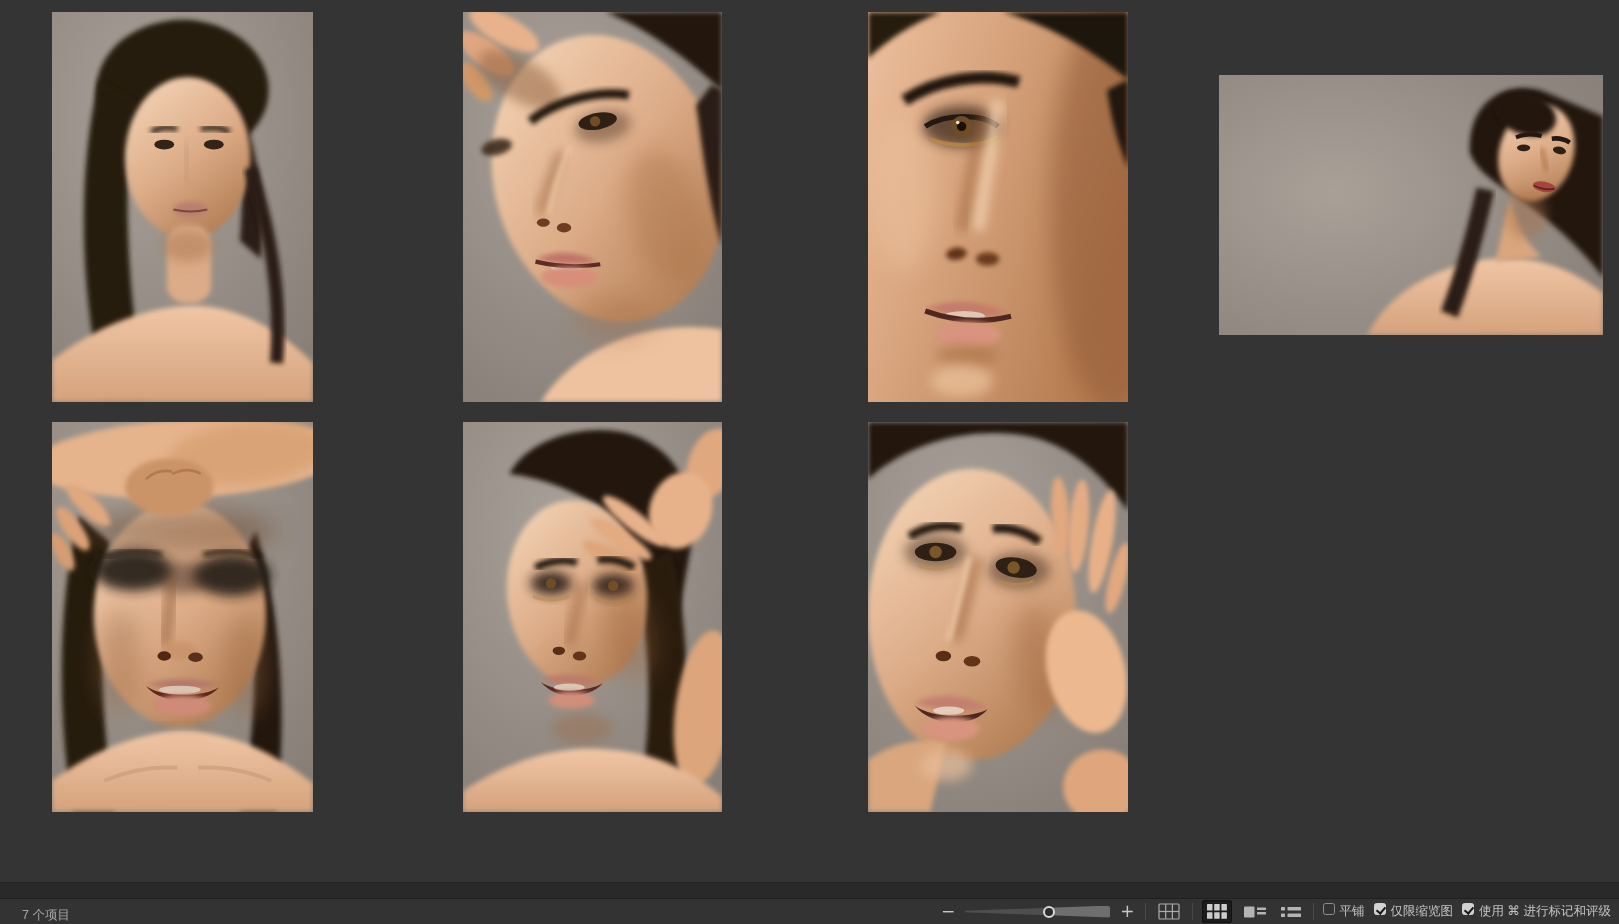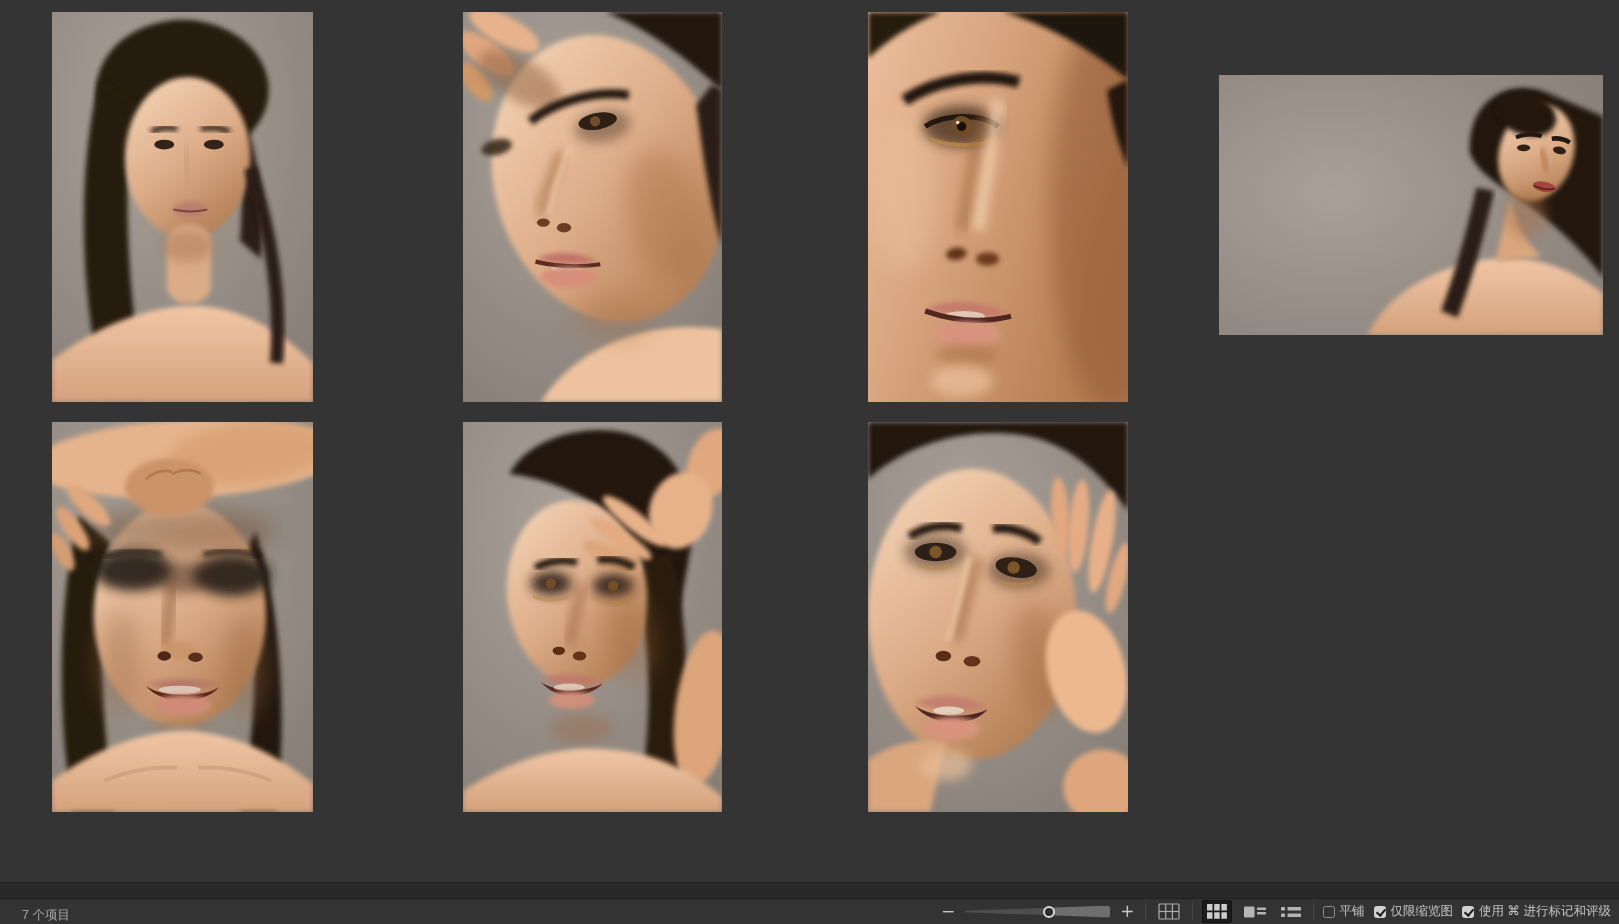--- a/index.html
+++ b/index.html
@@ -53,21 +53,21 @@
   .handle{
     position:absolute;top:1px;left:calc(58% - 6px);
     width:12px;height:12px;border-radius:50%;
     background:#2c2c2c;border:2.5px solid #d9d9d9;box-sizing:border-box;
   }
   .vdiv{width:1px;height:17px;background:#474747;}
   .vbtn{height:23px;display:flex;align-items:center;justify-content:center;
     padding:0 3px;border-radius:3px;}
   .vbtn.active{background:#1c1c1c;box-shadow:inset 0 0 0 1px #121212;padding:0 5px;}
   .vbtn svg{display:block;}
-  .cbgroup{display:flex;align-items:center;gap:5px;}
+  .cbgroup{display:flex;gap:5px;}
   .cb{width:12px;height:12px;border:1px solid #8d8d8d;border-radius:2.5px;
     box-sizing:border-box;position:relative;background:transparent;}
   .cb.checked{background:#d2d2d2;border-color:#d2d2d2;}
   .cb.checked::after{
     content:"";position:absolute;left:3px;top:0.5px;width:4px;height:7px;
     border:solid #1c1c1c;border-width:0 2px 2px 0;transform:rotate(40deg);
   }
   .cblabel{color:#c4c4c4;white-space:nowrap;}
   .defs{position:absolute;width:0;height:0;}
 </style>

